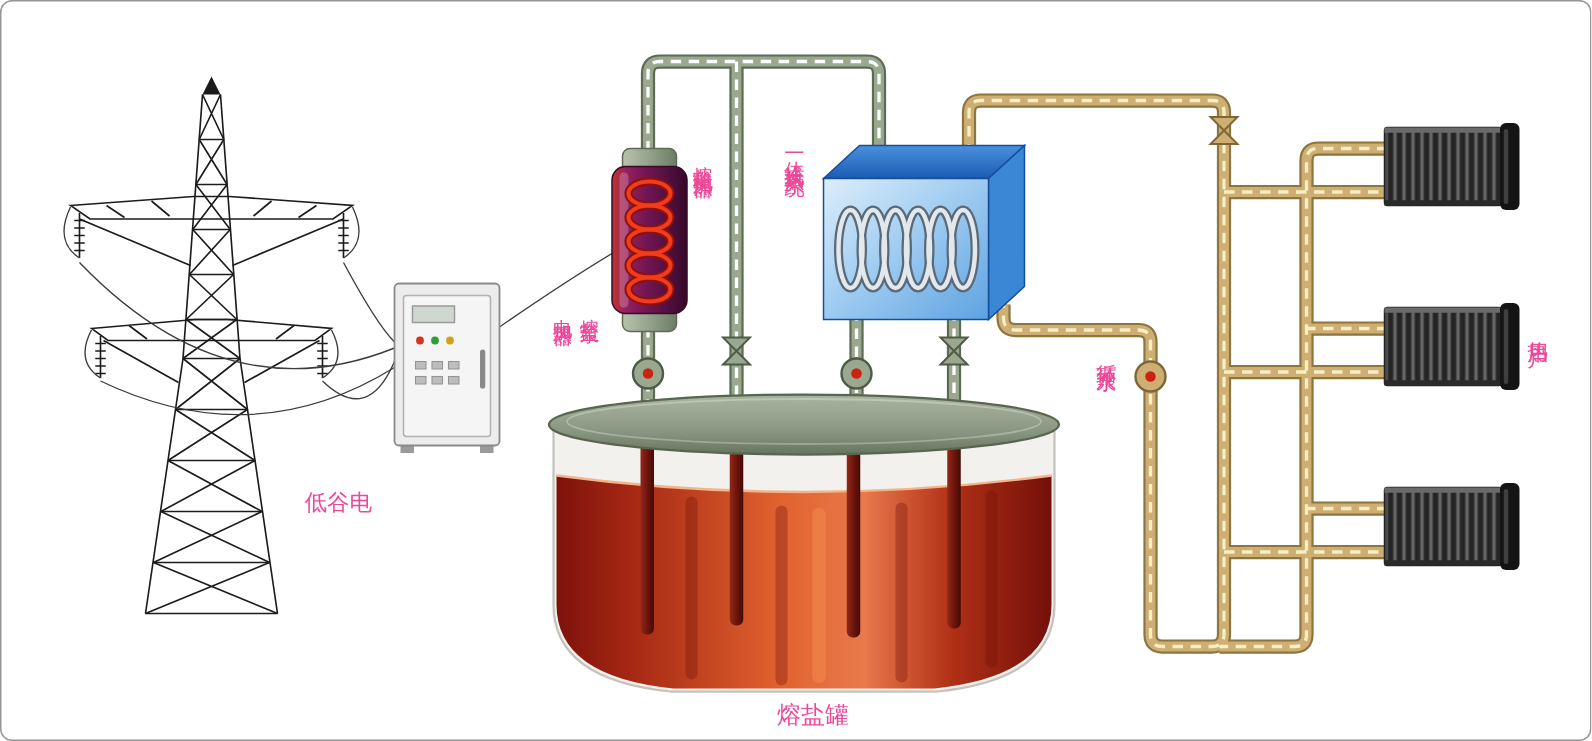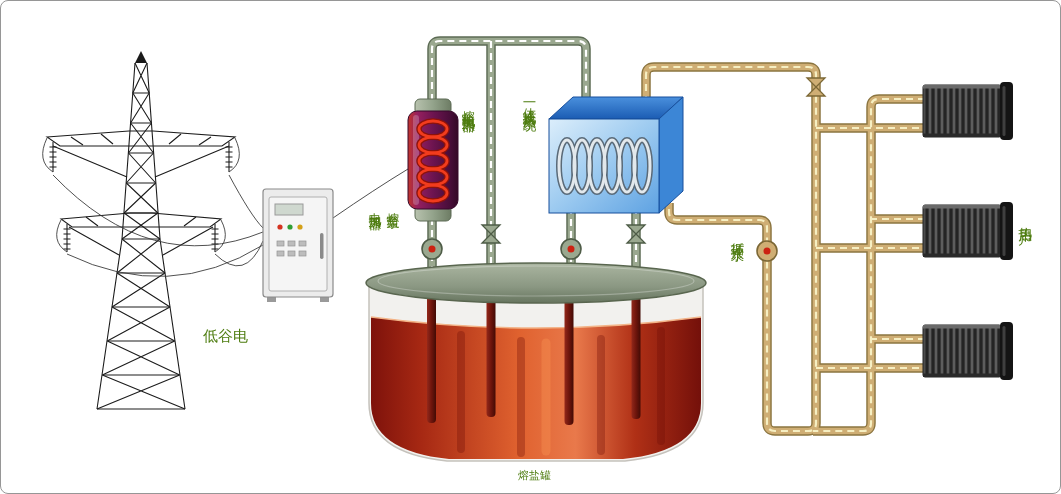--- a/index.html
+++ b/index.html
@@ -3,21 +3,21 @@
 <meta charset="utf-8">
 <style>
   html,body{margin:0;padding:0;background:#fff;}
   .stage{
     position:relative;width:1059px;height:492px;background:#fff;
     border:1px solid #969696;border-radius:8px;overflow:hidden;
     font-family:"Liberation Sans",sans-serif;
   }
   .stage svg{position:absolute;left:0;top:0;}
   .lbl{
-    position:absolute;color:#4d7c0f;font-size:14px;line-height:1.12;
+    position:absolute;color:#ec4899;font-size:14px;line-height:1.12;
     white-space:nowrap;z-index:5;
   }
   .vert{writing-mode:vertical-rl;text-orientation:upright;letter-spacing:2px;}
   
   .po{fill:none;stroke-linejoin:round;}
   .pg-o{stroke:#5c6b54;stroke-width:9.5;}
   .pg-b{stroke:#9aa88f;stroke-width:6.6;}
   .pg-d{stroke:#ffffff;stroke-width:2.2;stroke-dasharray:7 5;}
   .pt-o{stroke:#8b7540;stroke-width:9.5;}
   .pt-b{stroke:#cfae74;stroke-width:6.6;}
@@ -230,15 +230,15 @@
 <div class="lbl vert" style="left:366px;top:201px;font-size:13px;">电加热器</div>
 
 <div class="lbl vert" style="left:460px;top:98px;font-size:13.5px;">熔盐电加热器</div>
 
 <div class="lbl vert" style="left:521px;top:94px;font-size:13.5px;">一体式换热系统</div>
 
 <div class="lbl vert" style="left:729px;top:231px;font-size:13.5px;">循环水泵</div>
 
 <div class="lbl vert" style="left:1016px;top:215px;font-size:14px;">热用户</div>
 
-<div class="lbl" style="left:517px;top:468px;font-size:11px;">熔盐罐</div>
+<div class="lbl" style="left:517px;top:468px;font-size:16px;">熔盐罐</div>
 
 </div>
 
 </body></html>

